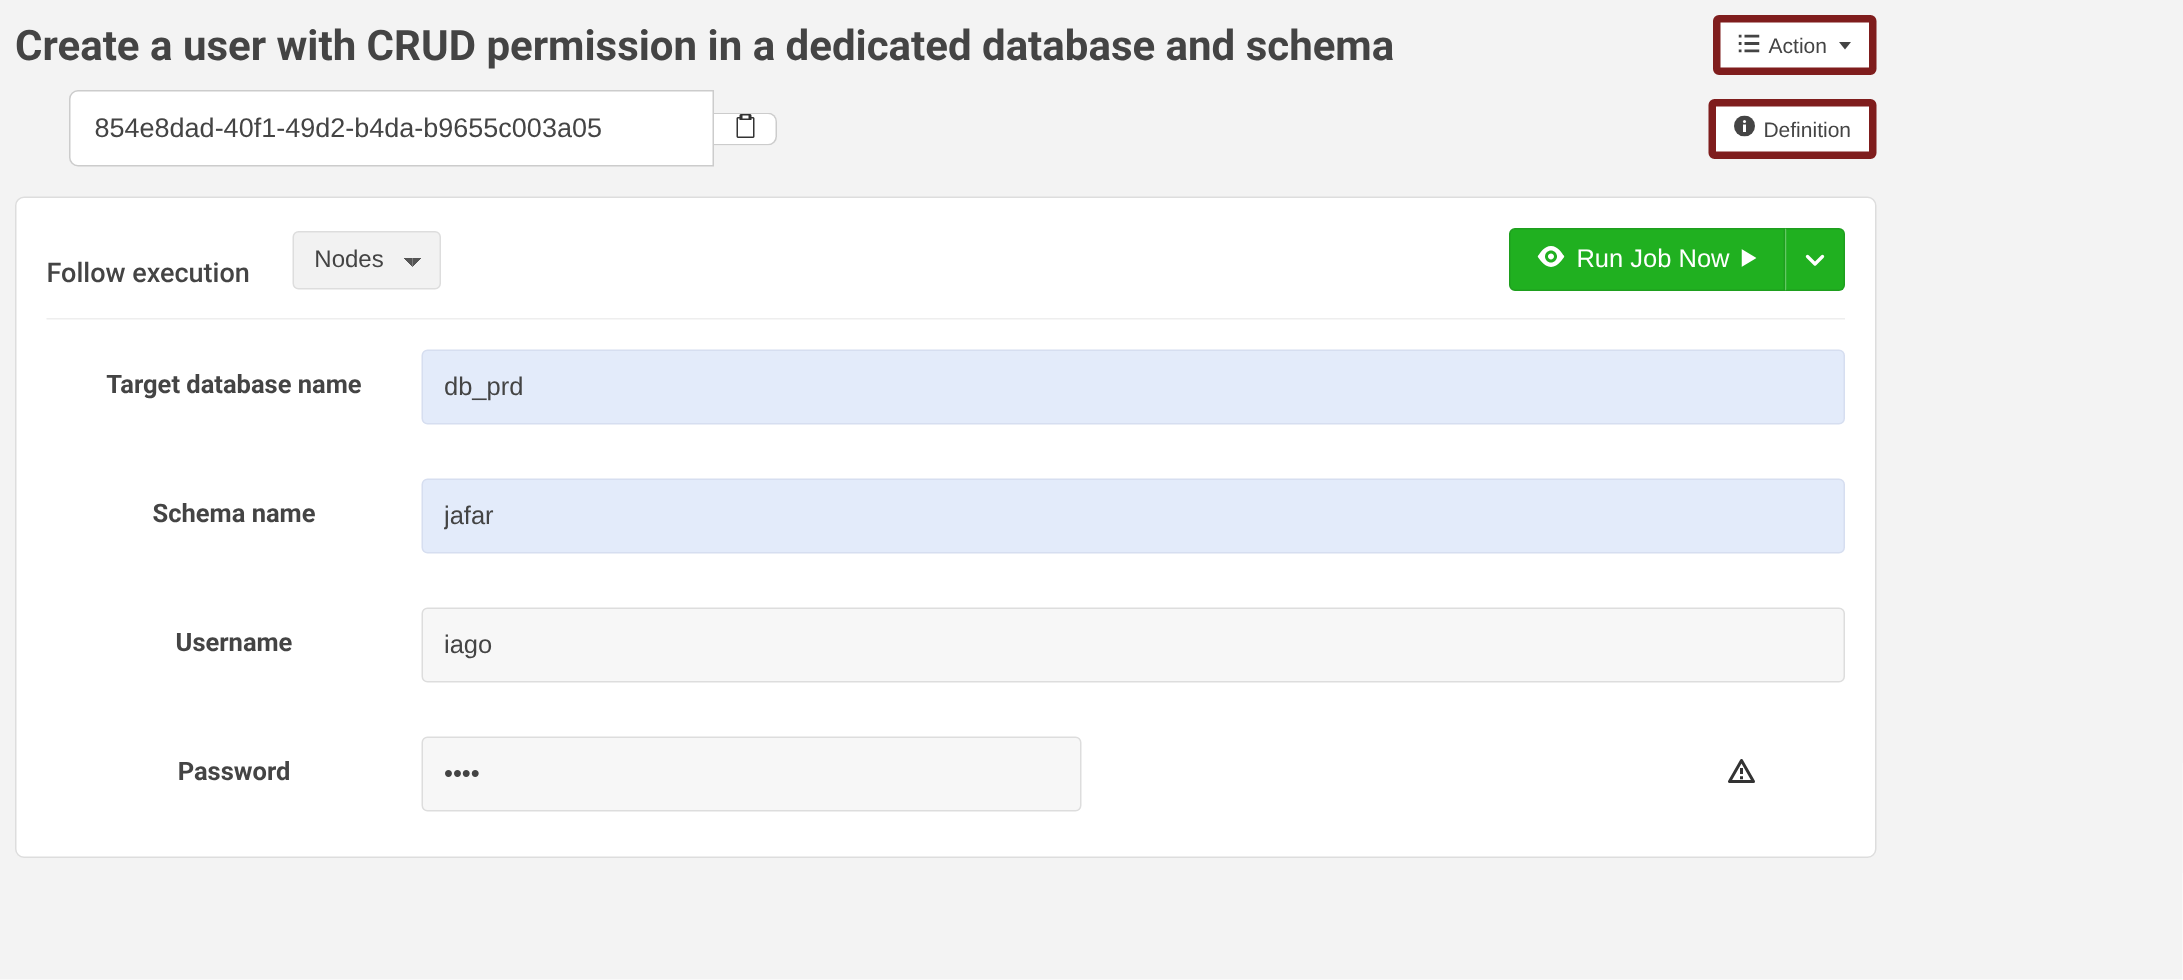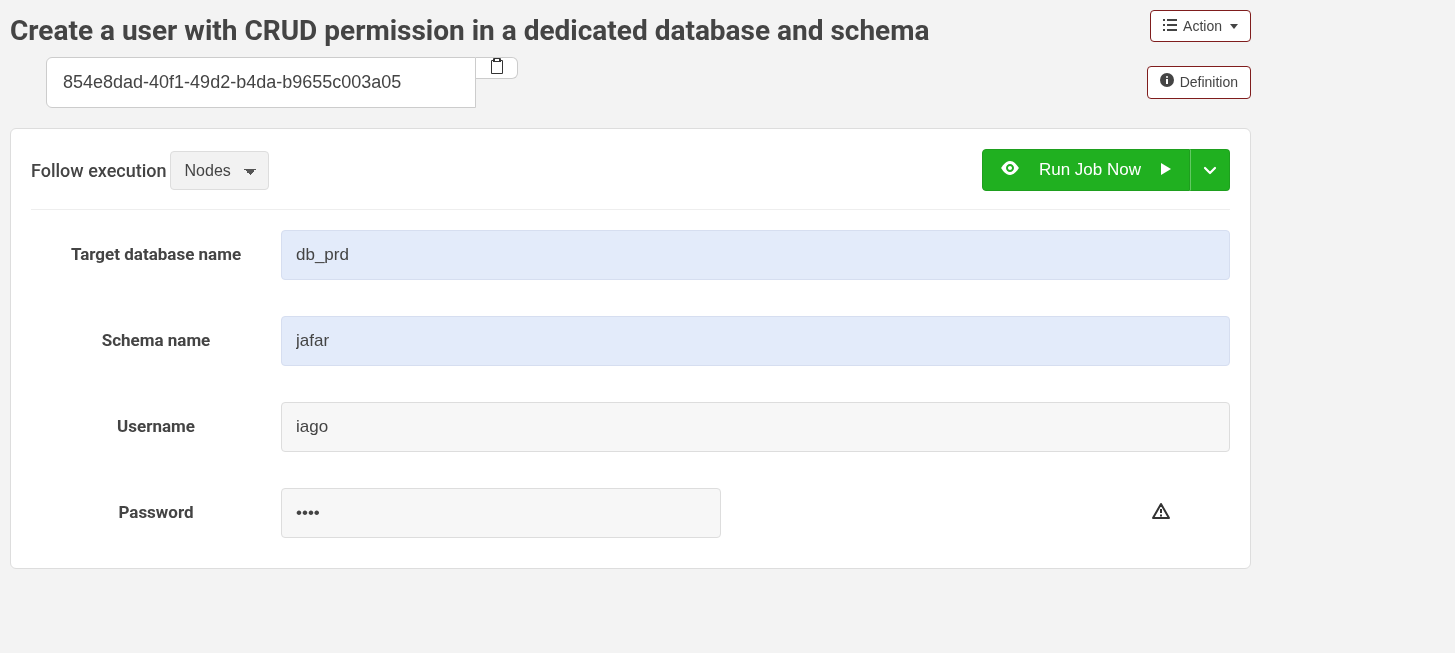--- a/index.html
+++ b/index.html
@@ -25,21 +25,21 @@
     font-weight: 700;
     color: #444;
     margin: 4px 0 0 0;
   }
   .btn {
     display: inline-flex;
     align-items: center;
     gap: 6px;
     padding: 6px 12px;
     background: #fff;
-    border: 1px solid #7f1d1d;
+    border: 5px solid #7f1d1d;
     border-radius: 4px;
     font-size: 14px;
     color: #444;
     cursor: pointer;
     line-height: 1.3;
   }
   .caret-down {
     display: inline-block;
     width: 0; height: 0;
     border-left: 4px solid transparent;
@@ -48,21 +48,21 @@
     margin-left: 2px;
   }
   .second-row {
     display: flex;
     align-items: center;
     justify-content: space-between;
     margin-bottom: 20px;
   }
   .uuid-group {
     display: flex;
-    align-items: flex-start;
+    align-items: center;
     padding-left: 36px;
   }
   .uuid-input {
     width: 430px;
     padding: 14px 16px;
     font-size: 18px;
     border: 1px solid #ccc;
     border-radius: 6px 0 0 6px;
     background: #fff;
     color: #444;
@@ -87,22 +87,22 @@
   .card-top {
     display: flex;
     align-items: center;
     justify-content: space-between;
     padding-bottom: 18px;
     border-bottom: 1px solid #eee;
     margin-bottom: 20px;
   }
   .follow-wrap {
     display: flex;
-    align-items: center;
-    gap: 3px;
+    align-items: flex-end;
+    gap: 28px;
   }
   .follow-label {
     font-size: 18px;
     font-weight: 500;
     color: #444;
   }
   .select {
     appearance: none;
     -webkit-appearance: none;
     padding: 10px 36px 10px 14px;
@@ -124,21 +124,21 @@
   .btn-green {
     background: #20b020;
     color: #fff;
     border: 1px solid #1e9f1e;
     padding: 10px 18px;
     font-size: 17px;
     font-weight: 500;
     border-radius: 4px 0 0 4px;
     display: inline-flex;
     align-items: center;
-    gap: 20px;
+    gap: 8px;
     cursor: pointer;
   }
   .btn-green-dd {
     background: #20b020;
     border: 1px solid #1e9f1e;
     border-left: 1px solid rgba(255,255,255,0.3);
     border-radius: 0 4px 4px 0;
     width: 40px;
     display: flex;
     align-items: center;

